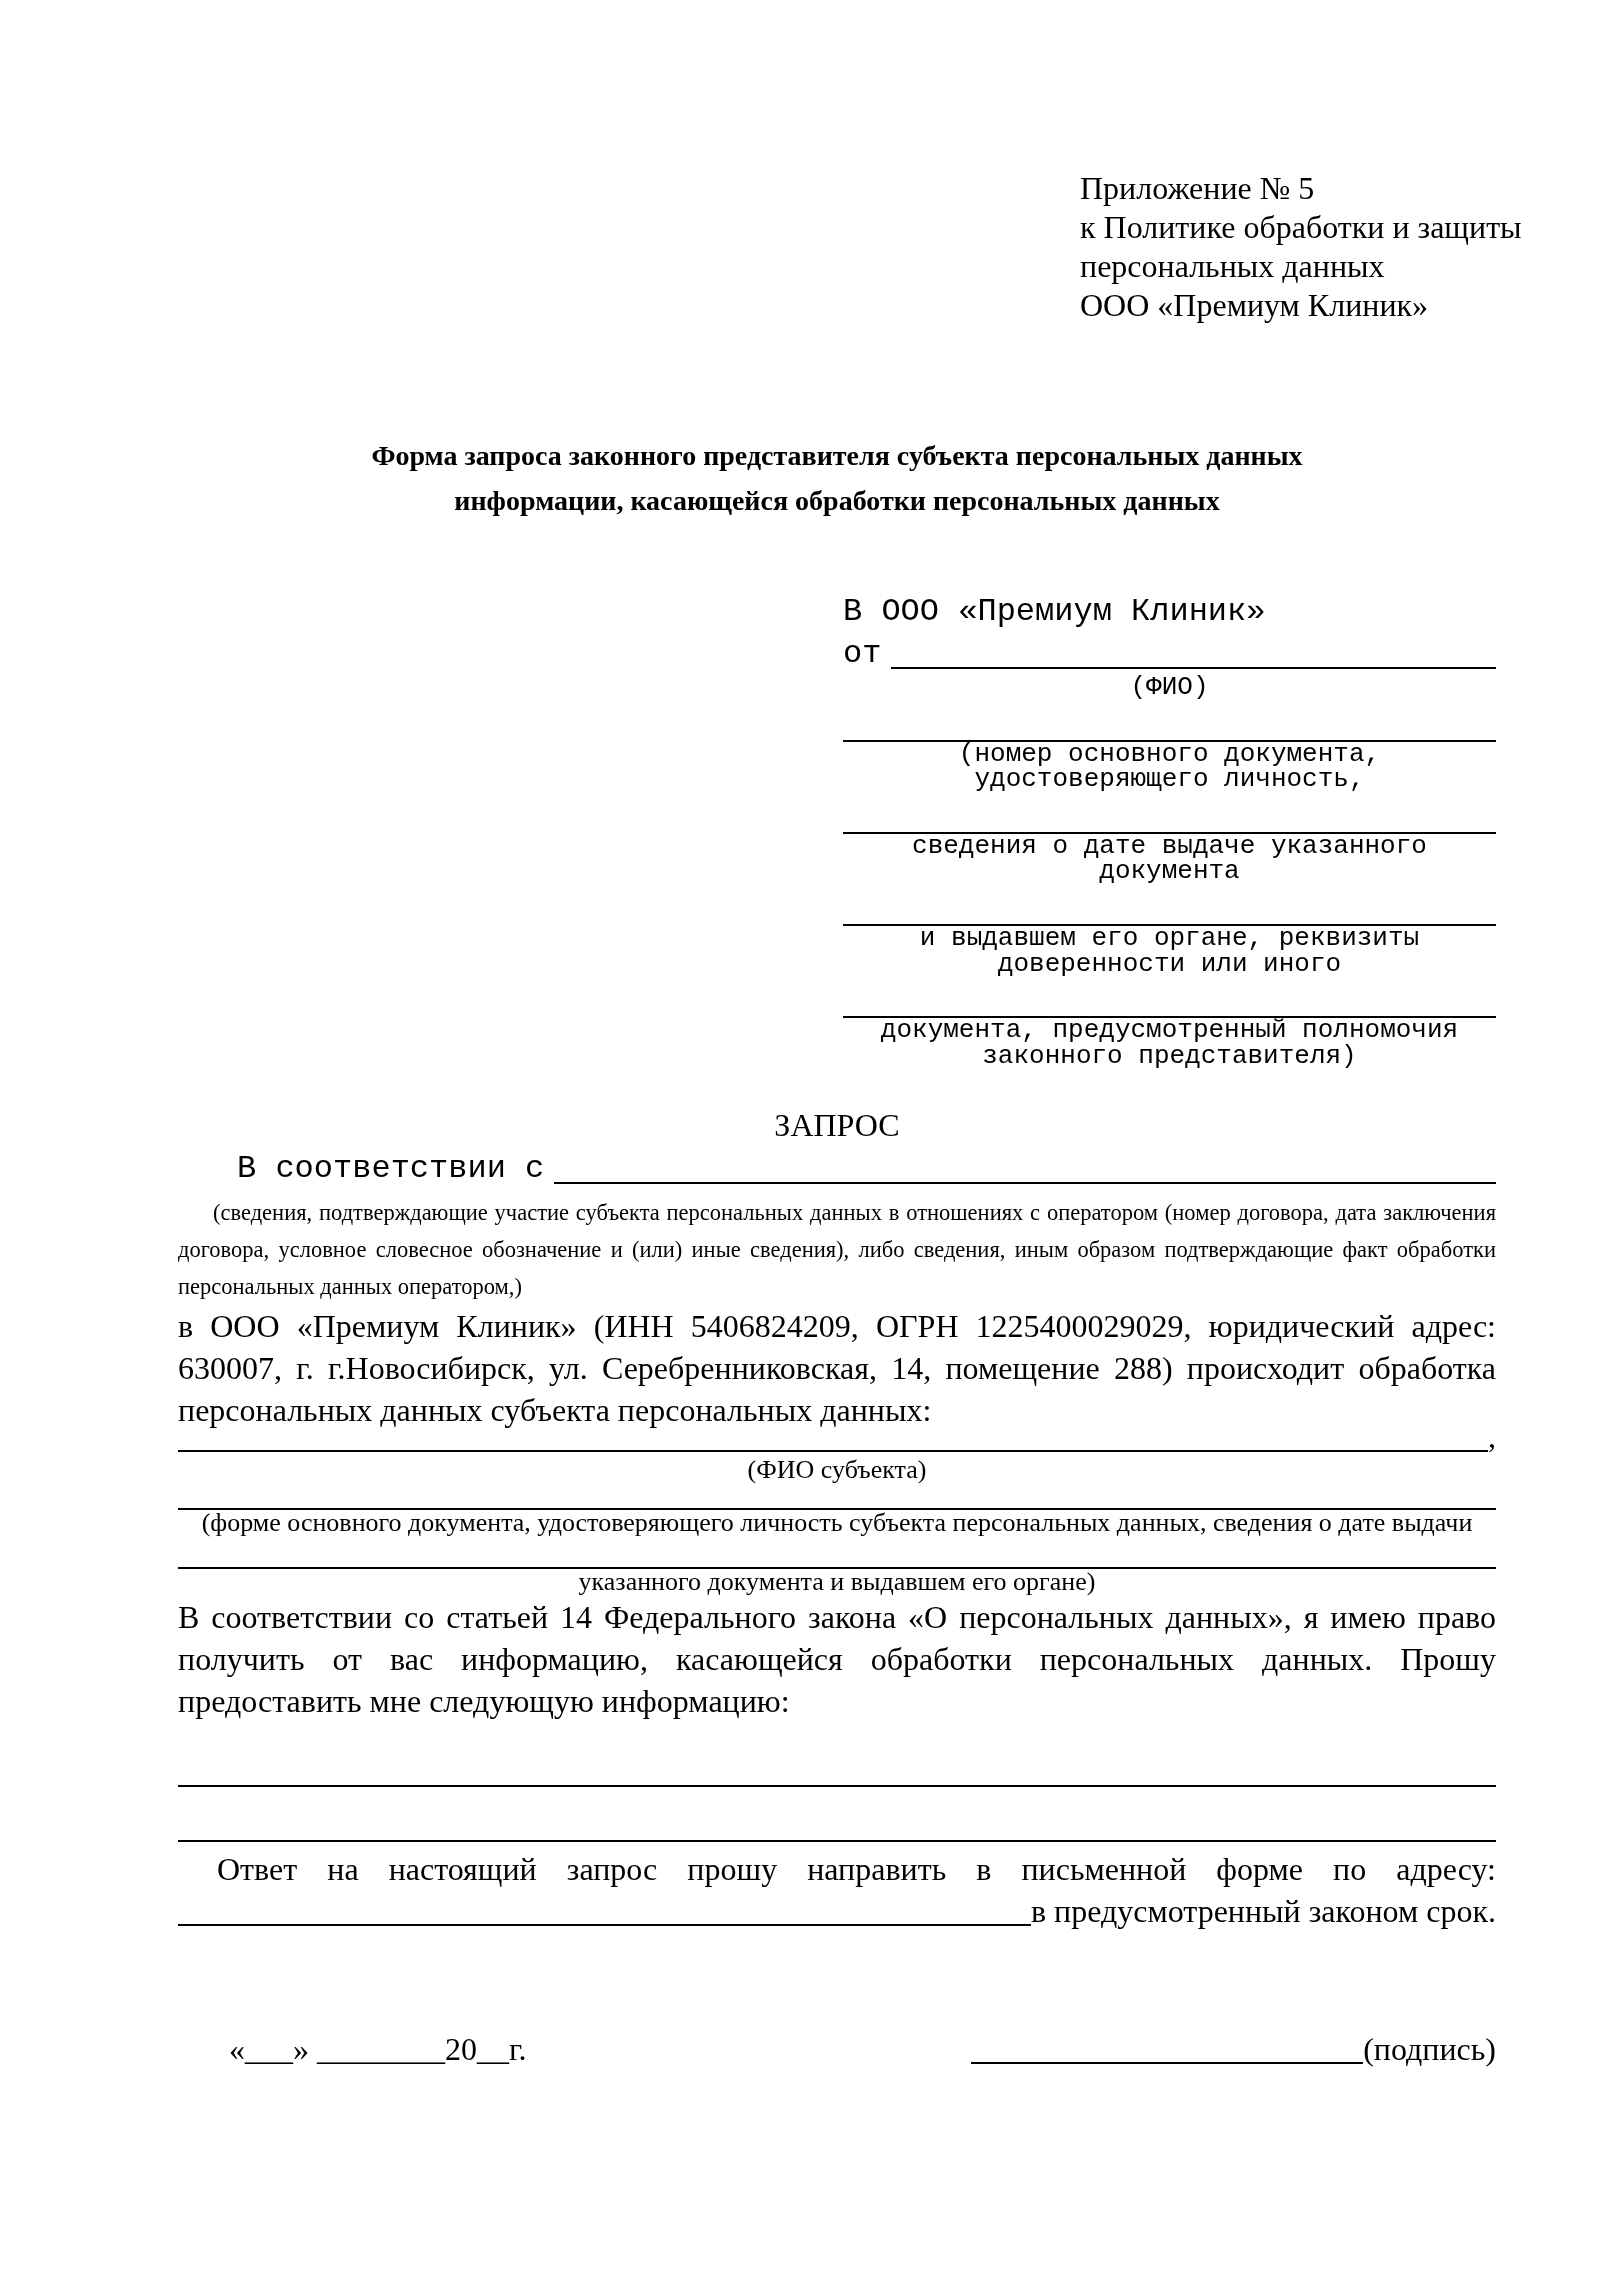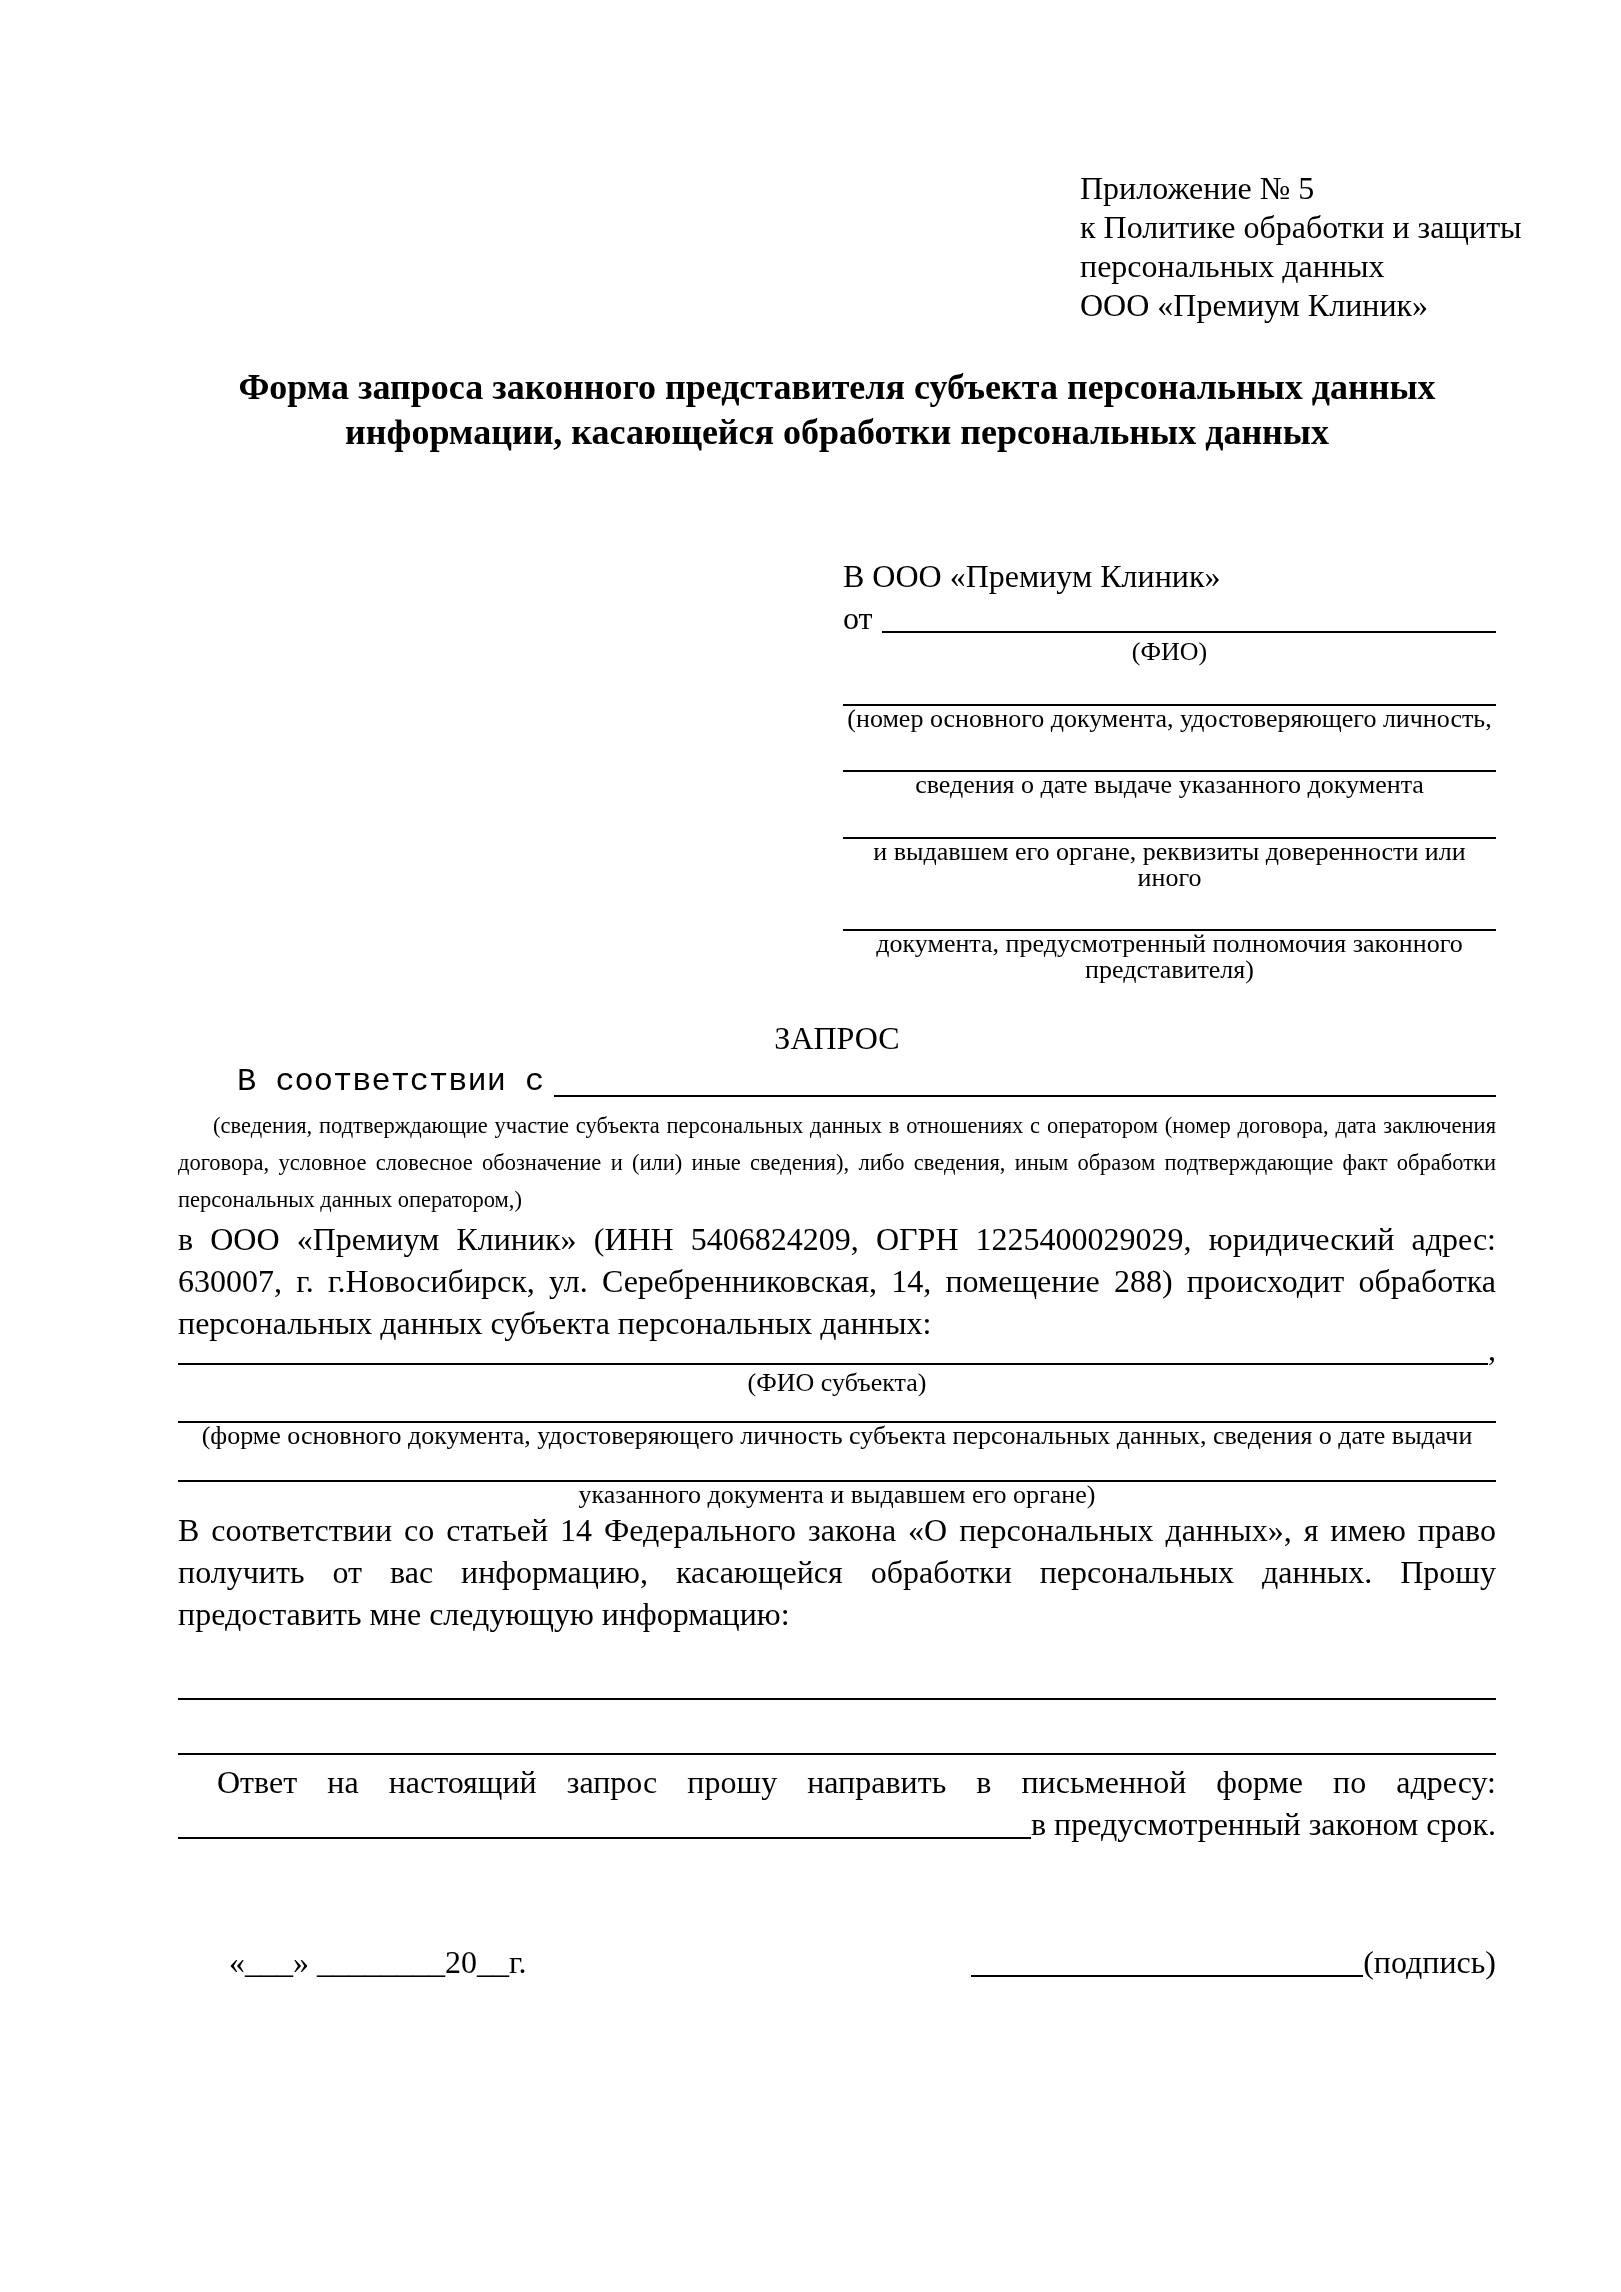--- a/index.html
+++ b/index.html
@@ -21,28 +21,28 @@
   }
   
   .appendix {
     margin-top: 169px;
     margin-left: 902px;
     line-height: 39px;
     white-space: nowrap;
   }
   
   .title {
-    margin-top: 40px;
+    margin-top: 108px;
     text-align: center;
     font-weight: bold;
-    font-size: 36px;
+    font-size: 28px;
     line-height: 45px;
   }
   
-  .addressee { margin-top: 100px; margin-left: 665px; }
+  .addressee { margin-top: 68px; margin-left: 665px; font-family: Liberation Mono, monospace; }
   .cap {
     font-size: 26px;
     line-height: 25.5px;
     text-align: center;
   }
   .addressee .field { margin-top: 13.7px; }
   .addressee .field:first-of-type { margin-top: 5.9px; }
   .addressee .field .blank { height: 25.5px; border-bottom: 2.9px solid #000; }
 
   

